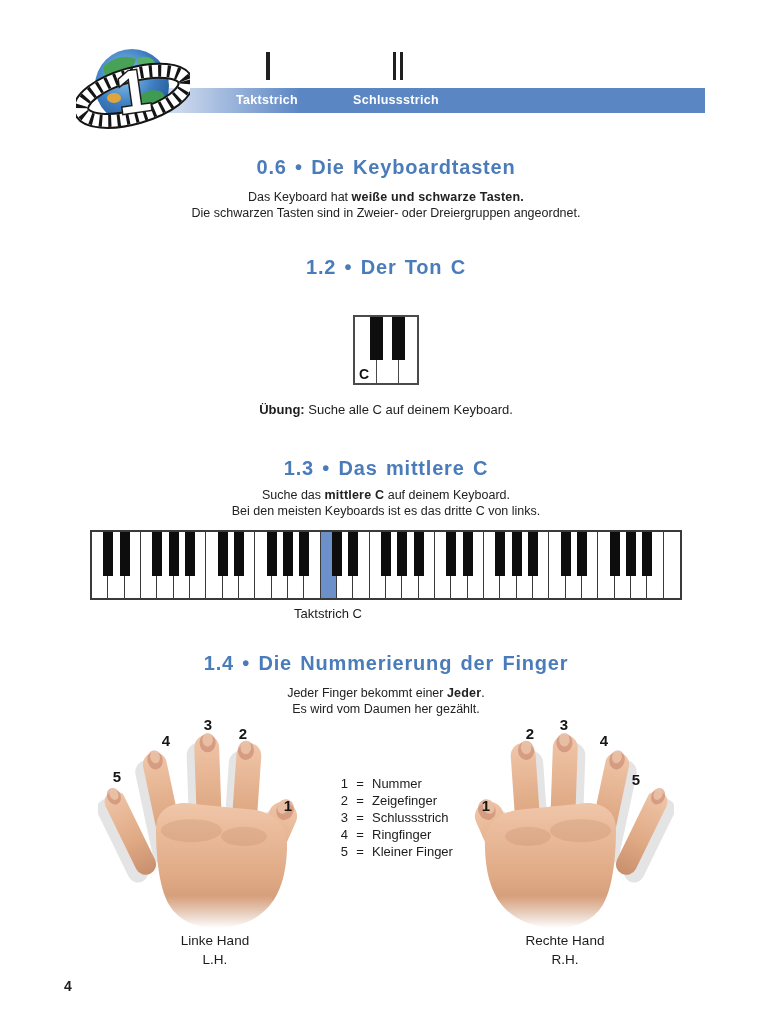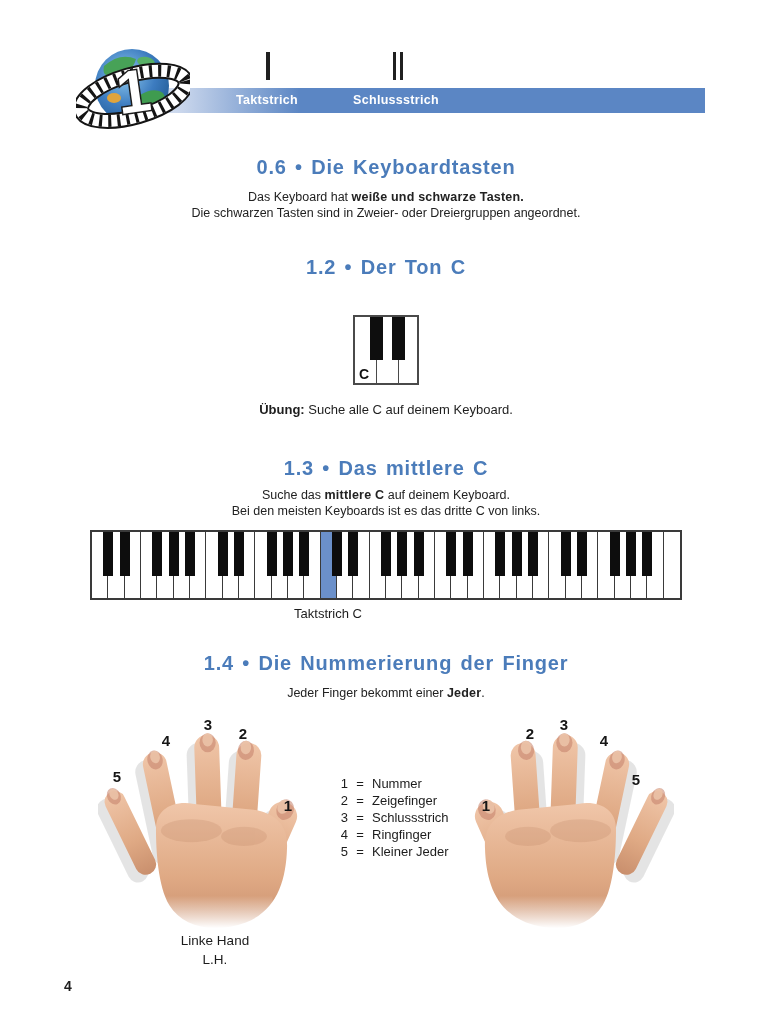--- a/index.html
+++ b/index.html
@@ -239,20 +239,21 @@
       <div class="bkey" style="left: 82.4722%; width: 1.72222%;"></div>
       <div class="bkey" style="left: 88.0278%; width: 1.72222%;"></div>
       <div class="bkey" style="left: 90.8056%; width: 1.72222%;"></div>
       <div class="bkey" style="left: 93.5833%; width: 1.72222%;"></div>
     </div>
   <div class="kb-caption">Taktstrich C</div>
 
   <div class="heading" style="top:652px">1.4 • Die Nummerierung der Finger</div>
   <div class="bodyblock" style="top:686px">
     <div><span>Jeder Finger bekommt einer </span><b>Jeder</b><span>.</span></div>
+    <div>Es wird vom Daumen her gezählt.</div>
   </div>
 
   <svg class="hand-svg" style="left:98px" width="225" height="220" viewBox="0 0 230 230">
     <use href="#hand-shape"></use>
   </svg>
   <svg class="hand-svg" style="left:449px" width="225" height="220" viewBox="0 0 230 230">
     <use href="#hand-shape" transform="translate(230,0) scale(-1,1)"></use>
   </svg>
 
   <div class="fnum" style="left:117px;top:776px">5</div>
@@ -284,24 +285,28 @@
       <span class="lg-name">Schlussstrich</span>
     </div>
     <div class="legend-row">
       <span class="lg-num">4</span>
       <span class="lg-eq">=</span>
       <span class="lg-name">Ringfinger</span>
     </div>
     <div class="legend-row">
       <span class="lg-num">5</span>
       <span class="lg-eq">=</span>
-      <span class="lg-name">Kleiner Jeder</span>
+      <span class="lg-name">Kleiner Finger</span>
     </div>
   </div>
 
   <div class="hand-label" style="left:145px">
     <div>Linke Hand</div>
     <div>L.H.</div>
   </div>
+  <div class="hand-label" style="left:495px">
+    <div>Rechte Hand</div>
+    <div>R.H.</div>
+  </div>
 
   <div class="page-num">4</div>
 
 </div>
 
 </body></html>

